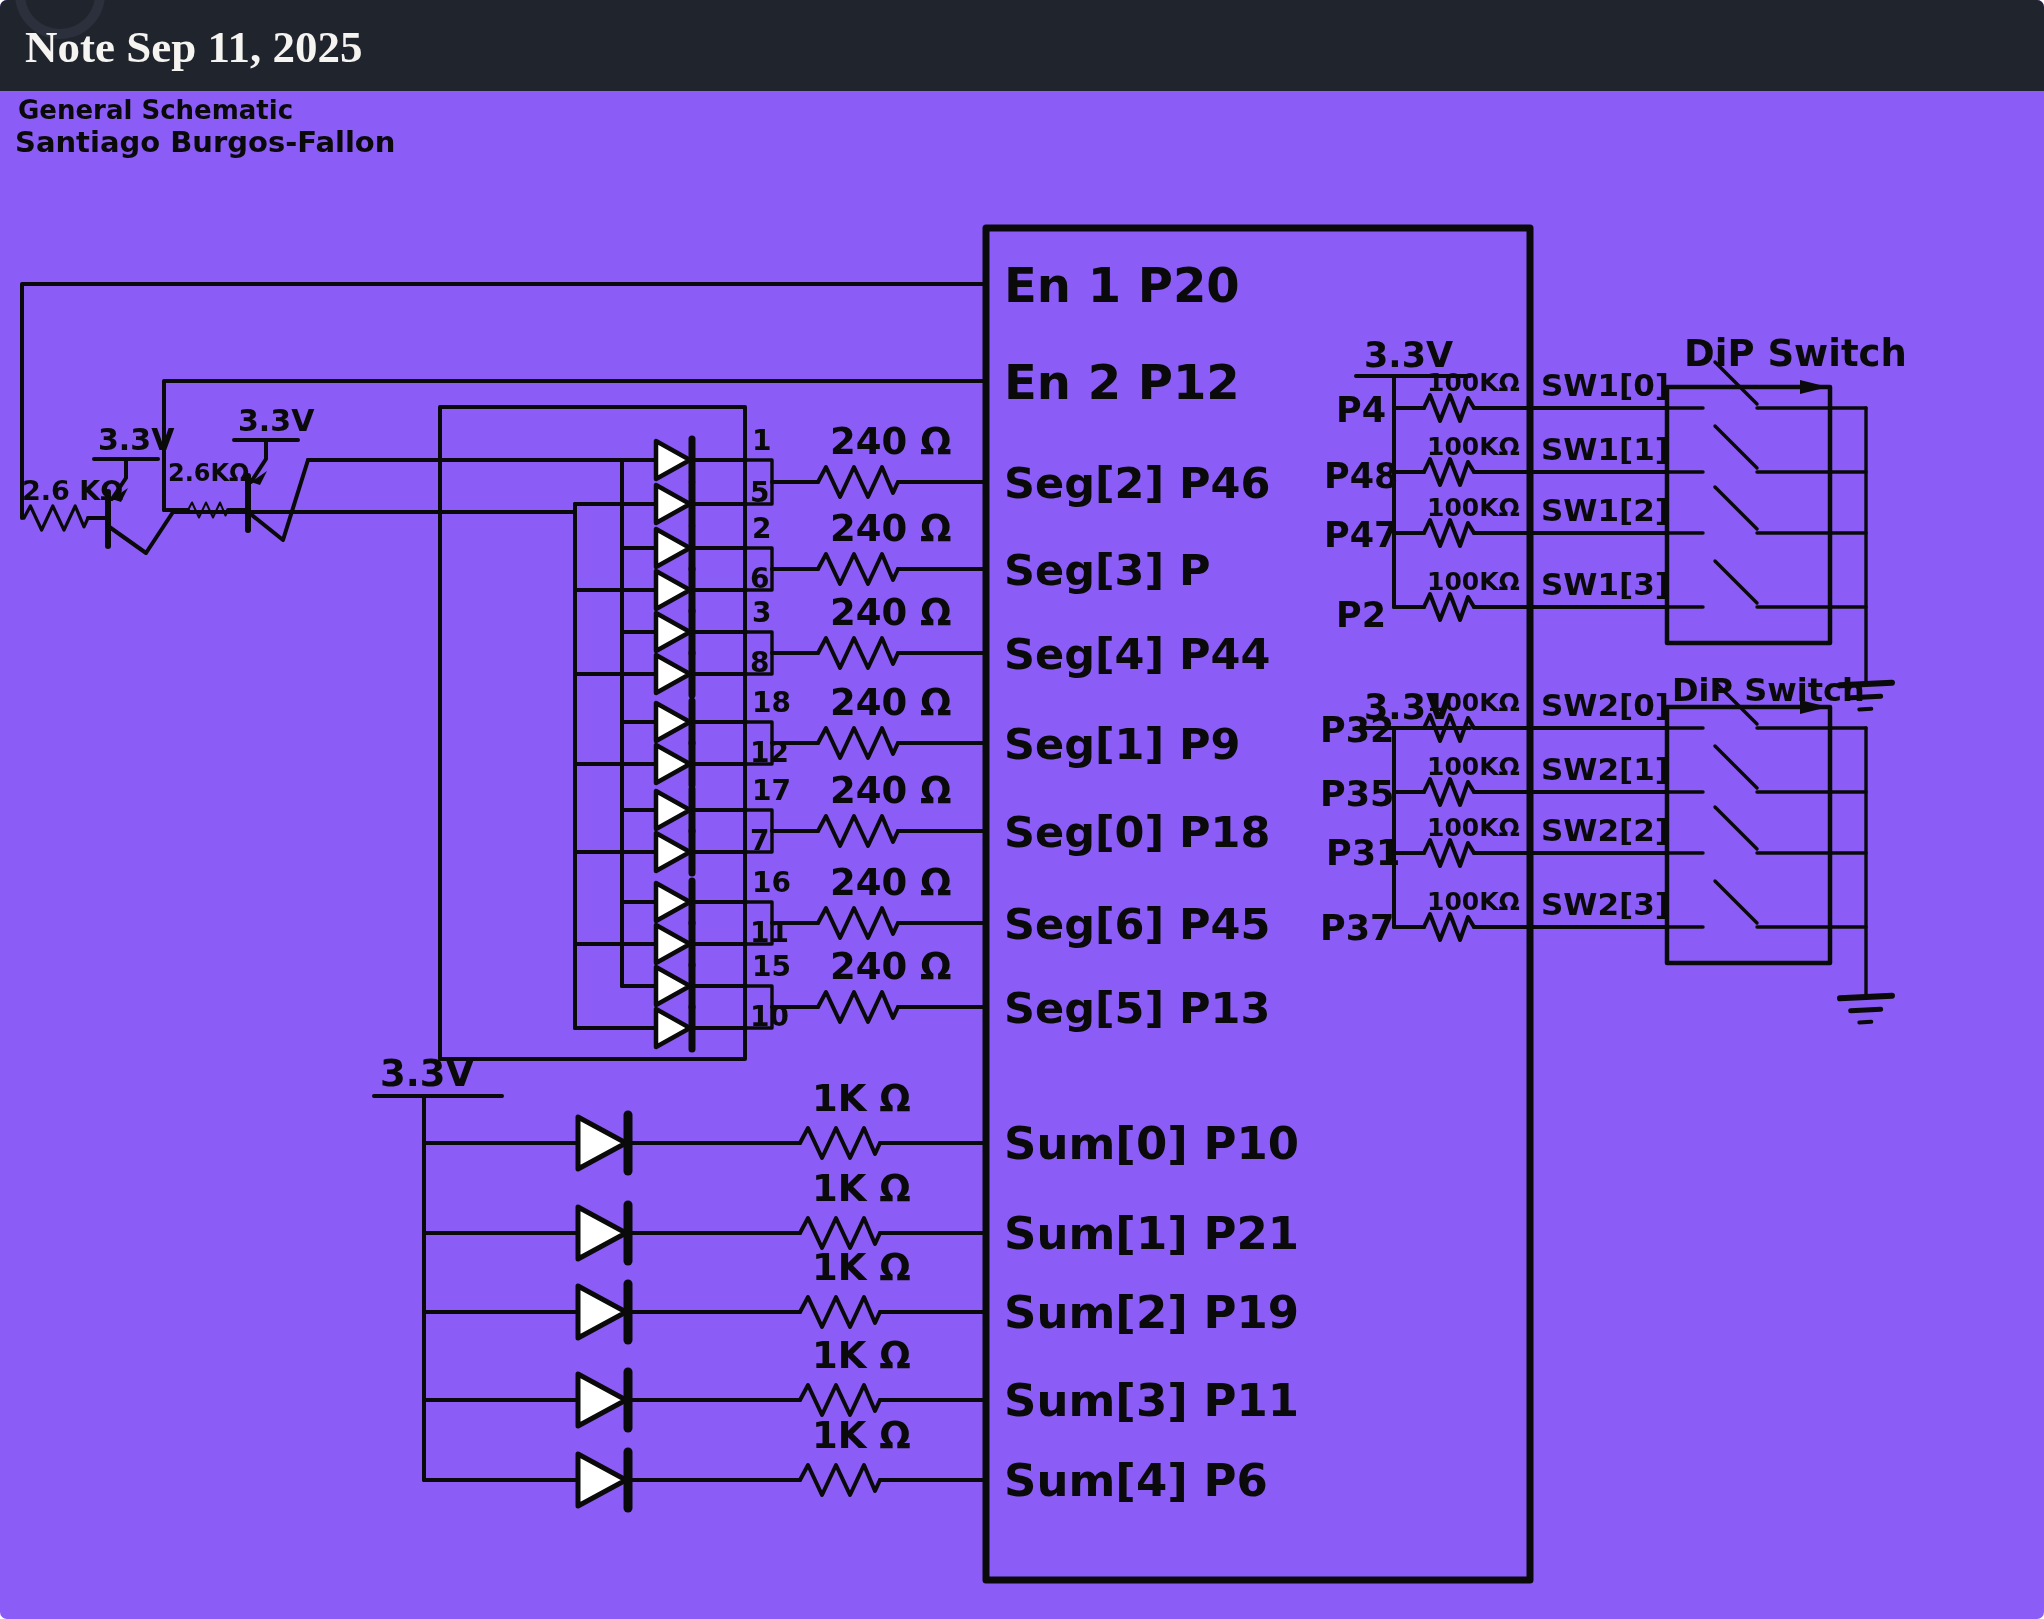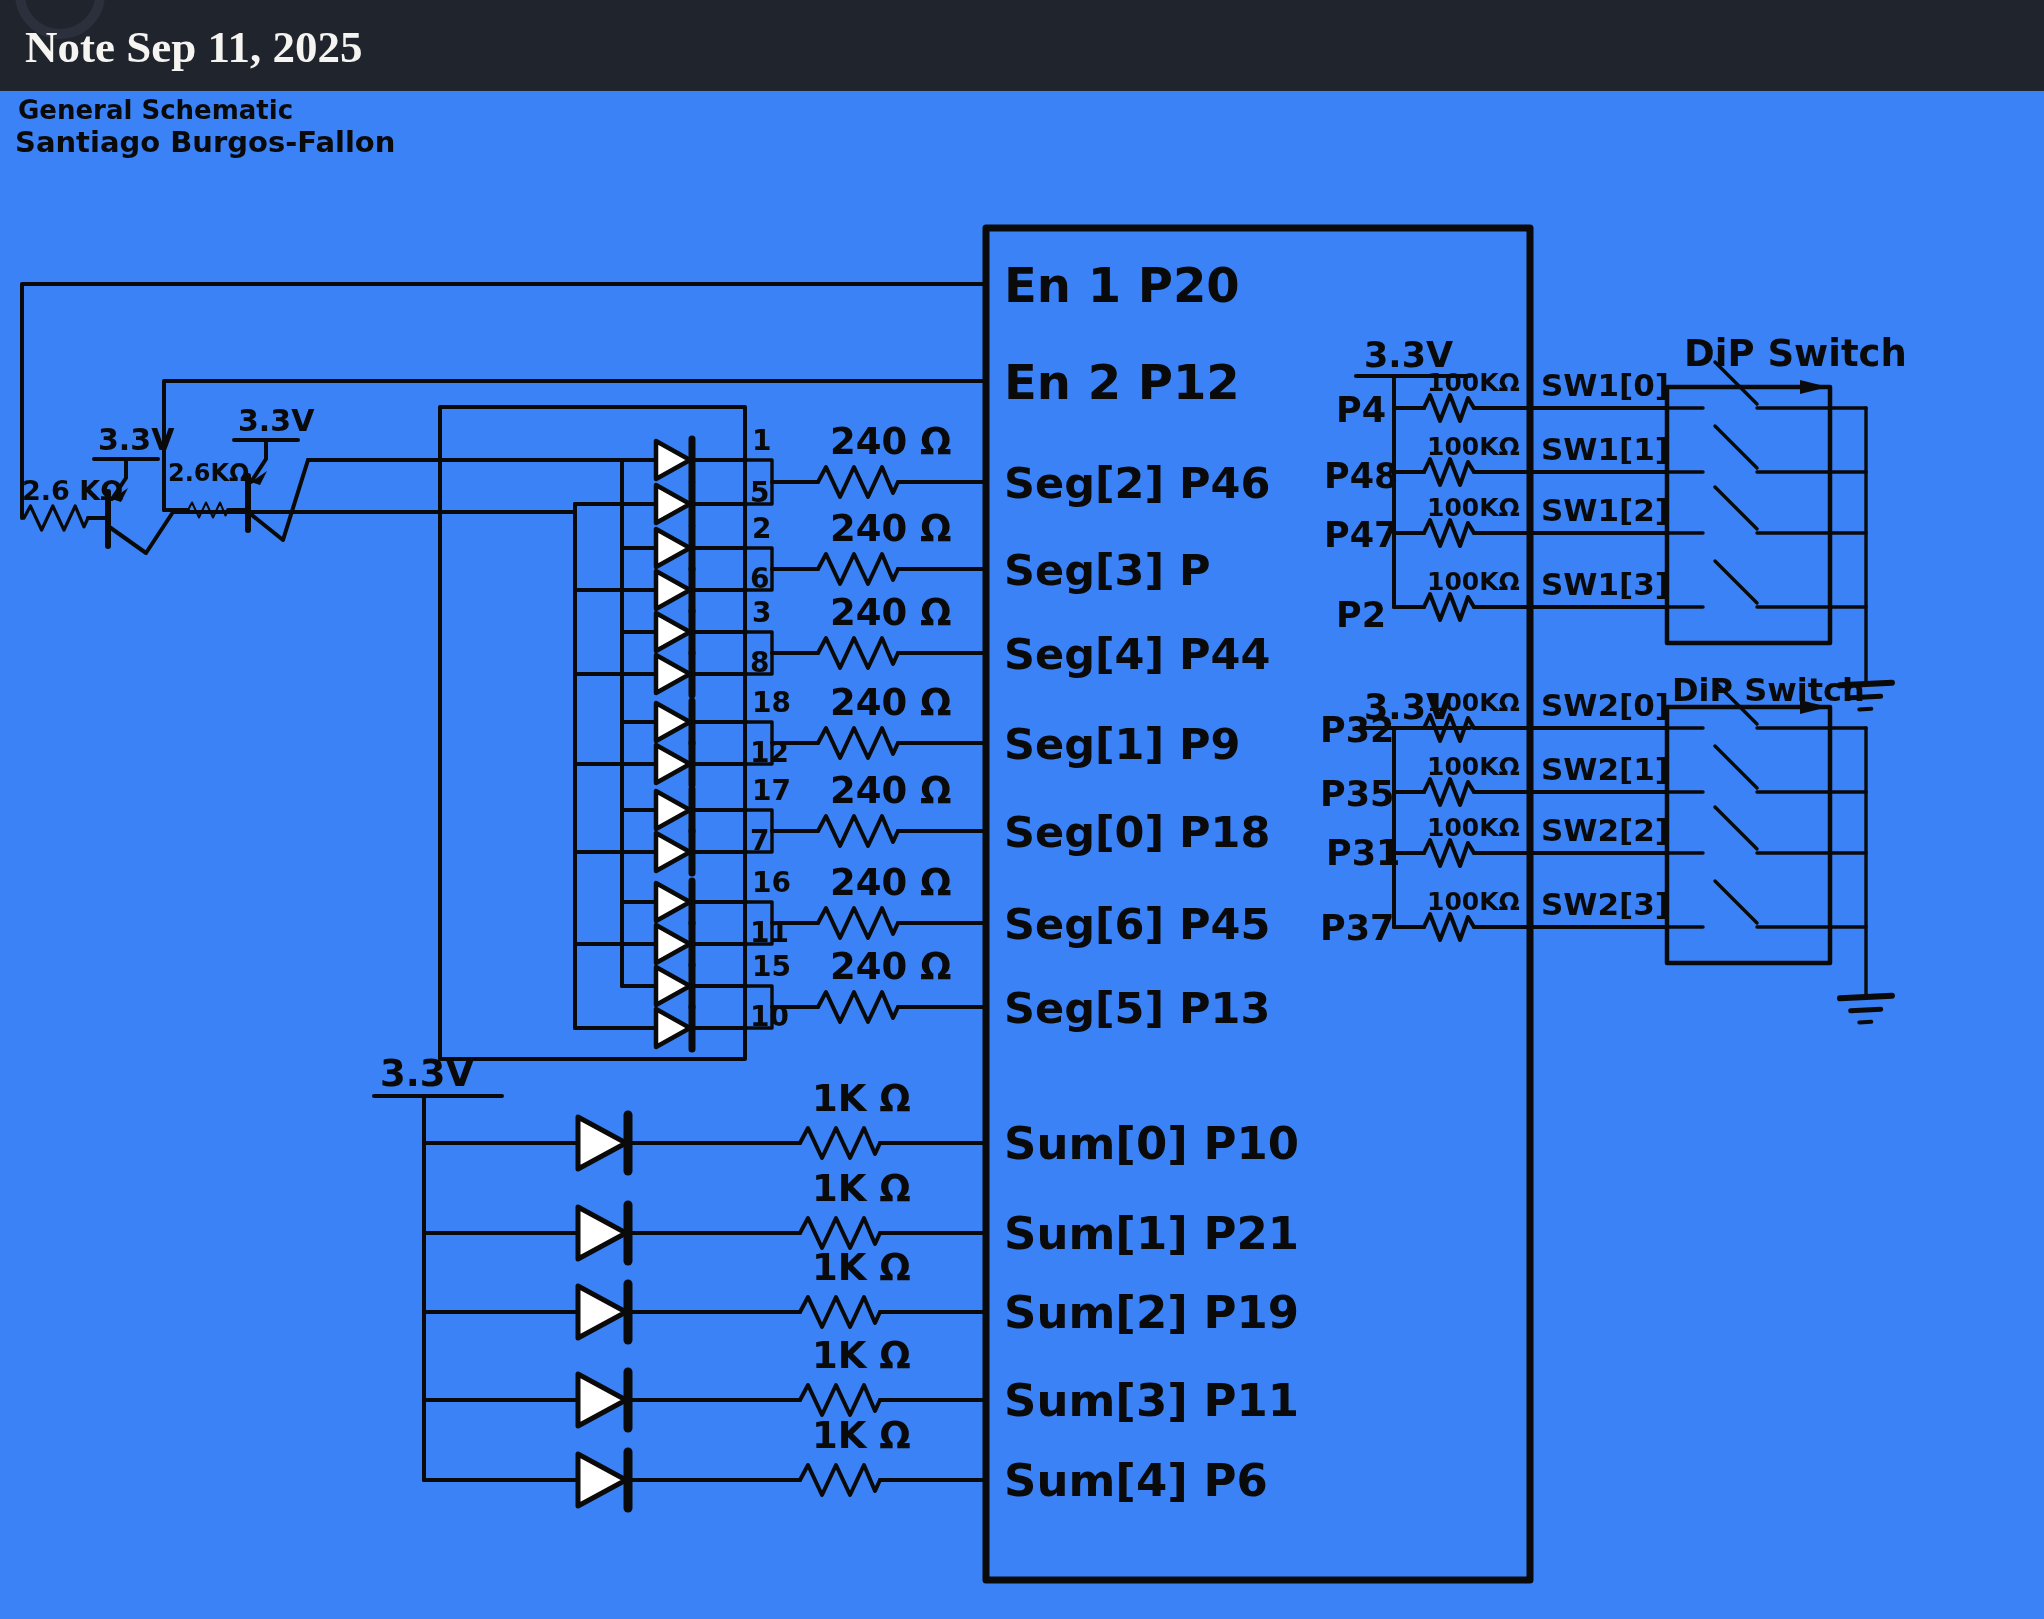--- a/index.html
+++ b/index.html
@@ -1,16 +1,16 @@
 <!DOCTYPE html>
 <html><head>
 <meta charset="utf-8">
 <style>
   html,body{margin:0;padding:0;background:#ffffff;}
-  #stage{width:2044px;height:1619px;position:relative;background:#3b82f6;overflow:hidden;}
+  #stage{width:2044px;height:1619px;position:relative;background:#8b5cf6;overflow:hidden;border-radius:7px;}
   svg{display:block;}
   .hand{font-family:"DejaVu Sans",sans-serif;font-weight:700;fill:#0a0a0a;}
   .serif{font-family:"Liberation Serif",serif;font-weight:700;}
   .w{stroke:#0a0a0a;stroke-width:4;fill:none;stroke-linecap:round;stroke-linejoin:round;}
   .thin{stroke-width:3.4;}
   .thick{stroke-width:7;}
   .dev{fill:#ffffff;stroke:#0a0a0a;stroke-width:4.5;stroke-linejoin:round;}
   .fill{fill:#0a0a0a;stroke:none;}
 </style>
 </head>

